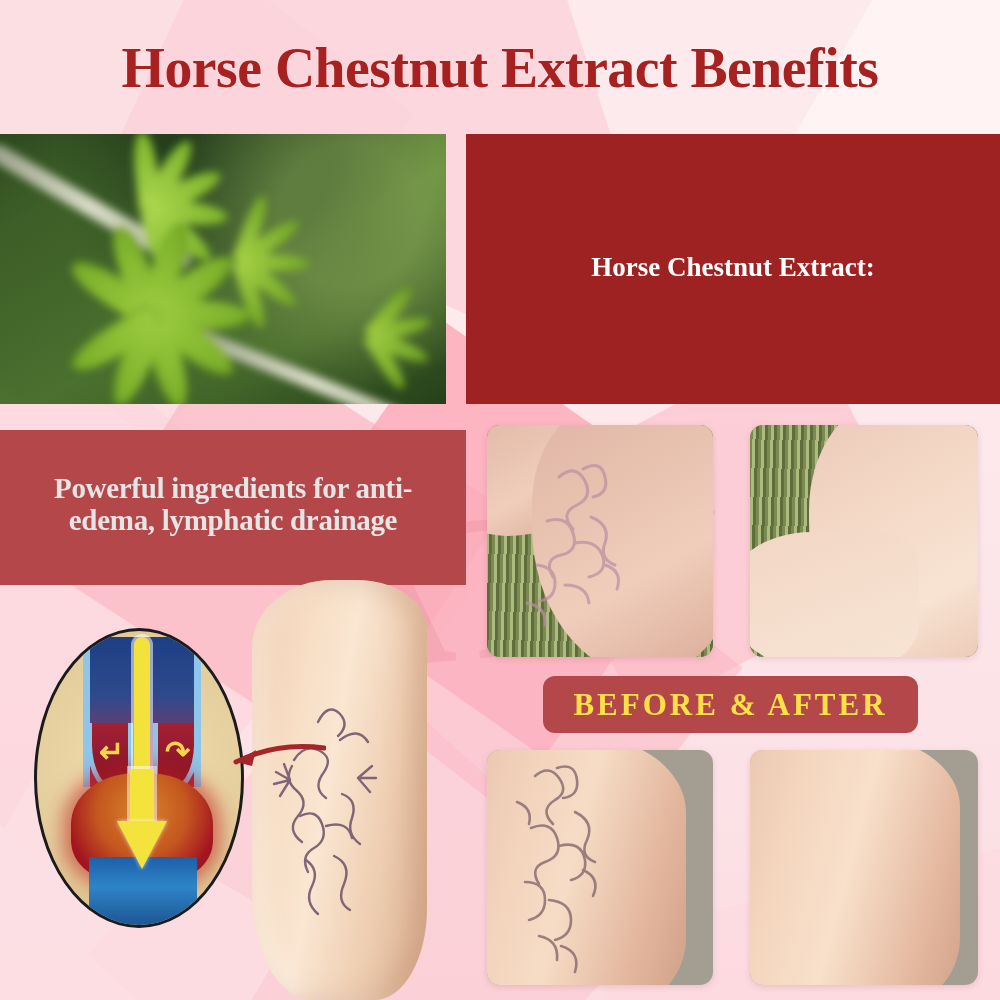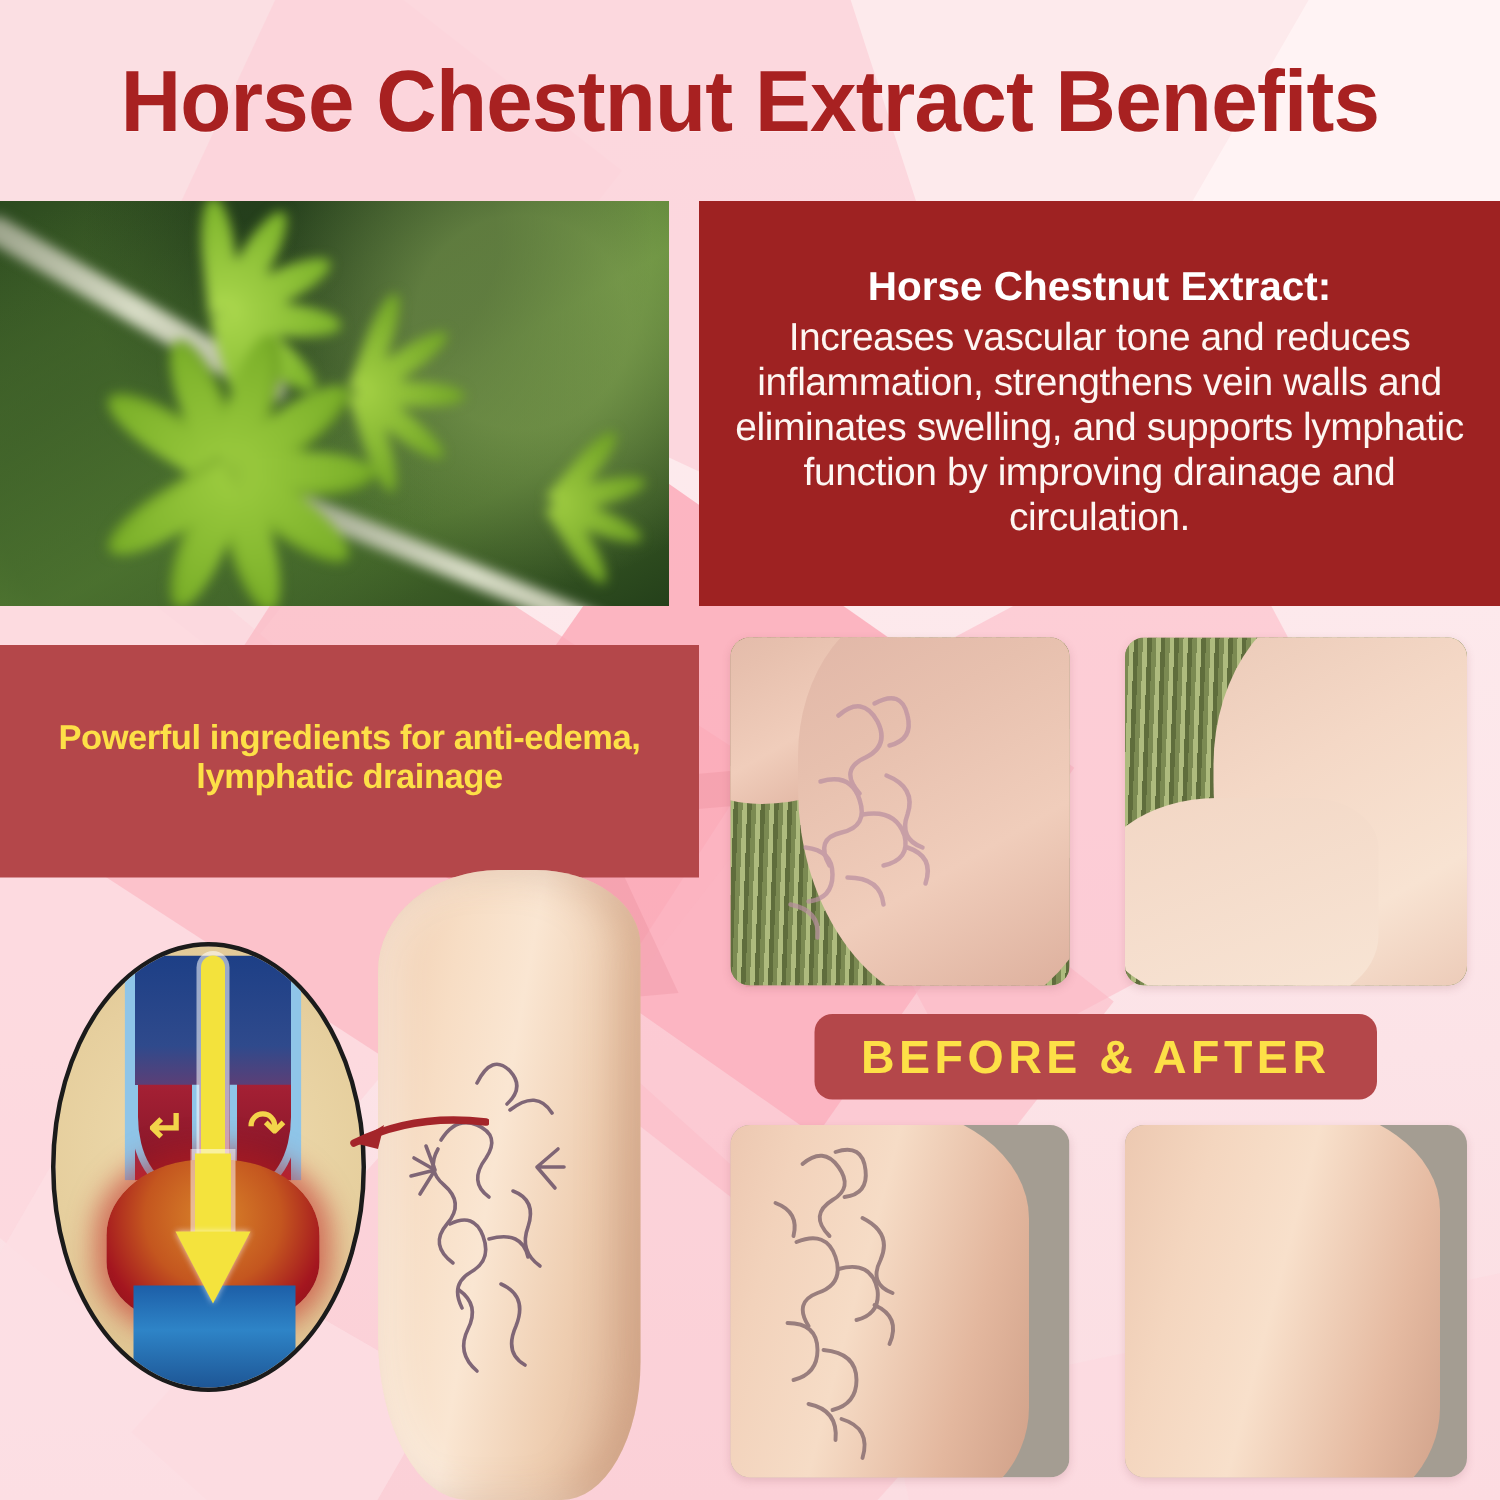--- a/index.html
+++ b/index.html
@@ -9,20 +9,21 @@
     background:#fde3e6;
     overflow:hidden;
     position:relative;
   }
   #poster {
     position:absolute; inset:0;
     width:1000px; height:1000px;
     overflow:hidden;
     background:
       linear-gradient(180deg,#fdeef0 0%,#fde9ec 40%,#fbdde2 100%);
+    font-family: Liberation Serif, serif;
   }
   
   .bg-layer { position:absolute; inset:0; overflow:hidden; }
   .bg-shape { position:absolute; }
   .s1 { left:-90px; top:-60px; width:420px; height:420px;
         background:#fbdfe3; transform:rotate(38deg); }
   .s2 { left:180px; top:-150px; width:520px; height:430px;
         background:#fcd4da; transform:rotate(25deg); opacity:.85; }
   .s3 { left:600px; top:-120px; width:520px; height:360px;
         background:#fdeaec; transform:rotate(-18deg); }
@@ -121,21 +122,21 @@
   .extract-title { color:#fff; font-weight:bold; font-size:27px; line-height:1.12; margin-bottom:2px; }
   .extract-body { color:#fdf6f2; font-size:26px; line-height:1.16; letter-spacing:-0.3px; }
 
   
   .banner {
     position:absolute; left:0; top:430px; width:466px; height:155px;
     background:#b4474a; display:flex; align-items:center; justify-content:center;
     padding:4px 22px 10px 22px;
   }
   .banner-text {
-    color:#fde047; font-weight:bold; font-size:23px; line-height:1.1;
+    color:#e5e5e5; font-weight:bold; font-size:29px; line-height:1.1;
     text-align:center; letter-spacing:-0.3px;
   }
 
   
   .valve-wrap { position:absolute; left:34px; top:628px; width:210px; height:300px; }
   .valve-oval {
     position:absolute; inset:0; border-radius:50%;
     border:3px solid #1b1b1b; overflow:hidden;
     background:radial-gradient(circle at 50% 45%, #f0ddb0 0%, #e6cf9e 55%, #d9bf8a 100%);
   }
@@ -303,21 +304,20 @@
           <i style="transform:rotate(-50deg)"></i>
             <i style="transform:rotate(-14deg)"></i>
           <i style="transform:rotate(22deg)"></i>
             <i style="transform:rotate(58deg)"></i>
         </div>
       </div>
     </div>
 
     <div class="extract-panel">
       <div class="extract-title">Horse Chestnut Extract:</div>
-      <div class="extract-body">Increases vascular tone and reduces inflammation, strengthens vein walls and eliminates swelling, and supports lymphatic function by improving drainage and circulation.</div>
     </div>
   </div>
 
   <div class="banner">
     <div class="banner-text">Powerful ingredients for anti-edema, lymphatic drainage</div>
   </div>
 
   <div class="leg-illu">
     <div class="leg-shape"></div>
     <svg class="vein-svg" viewBox="0 0 240 420">

